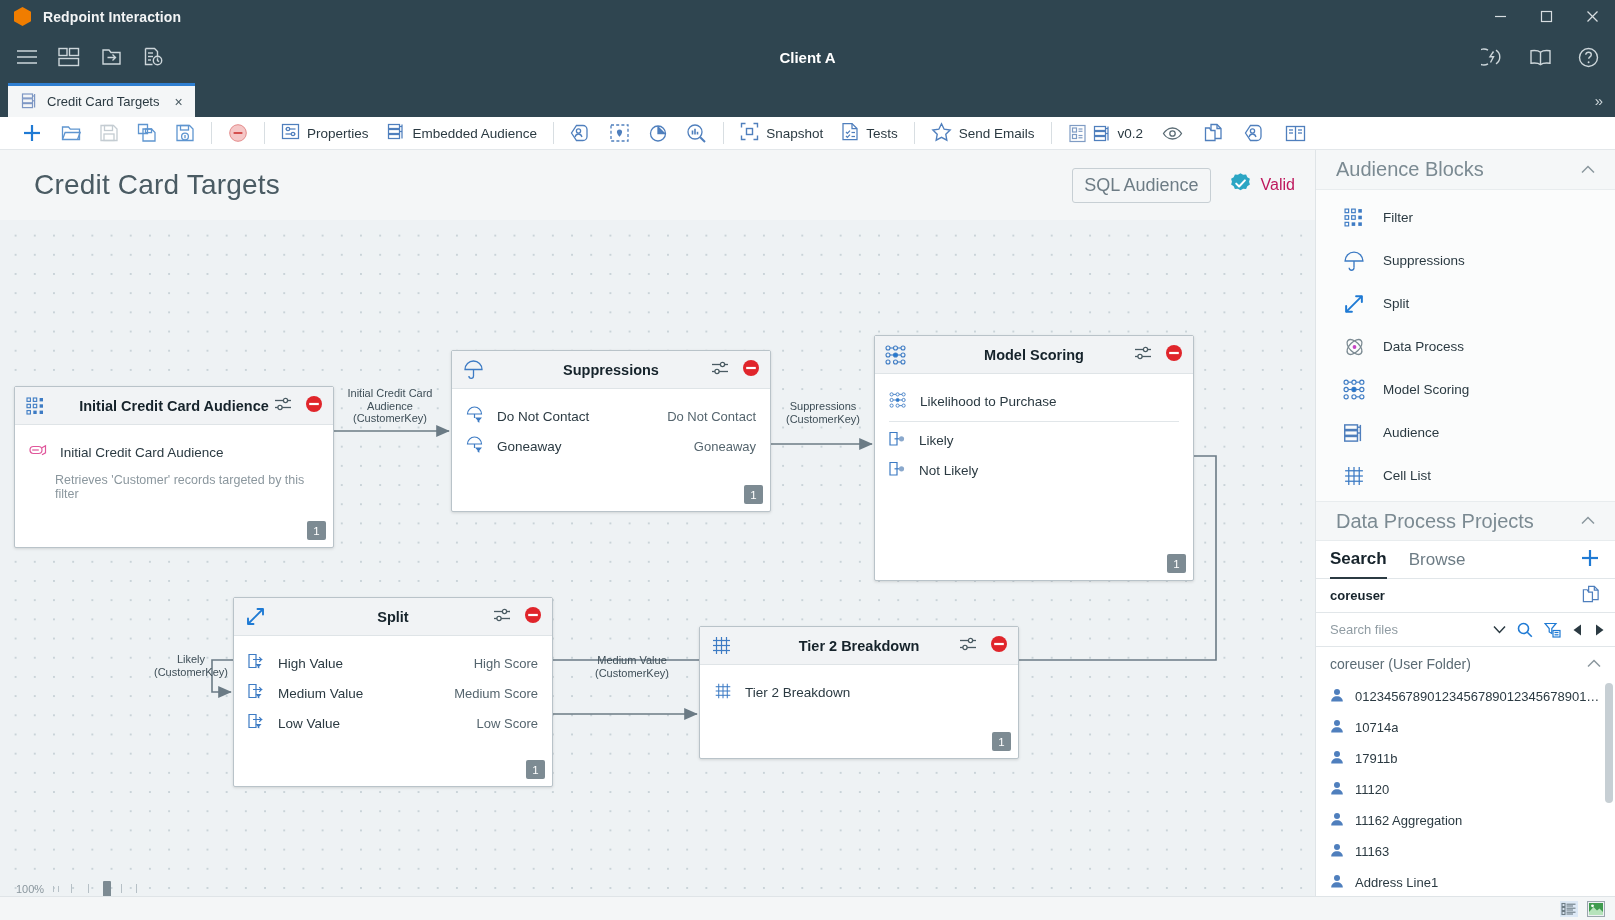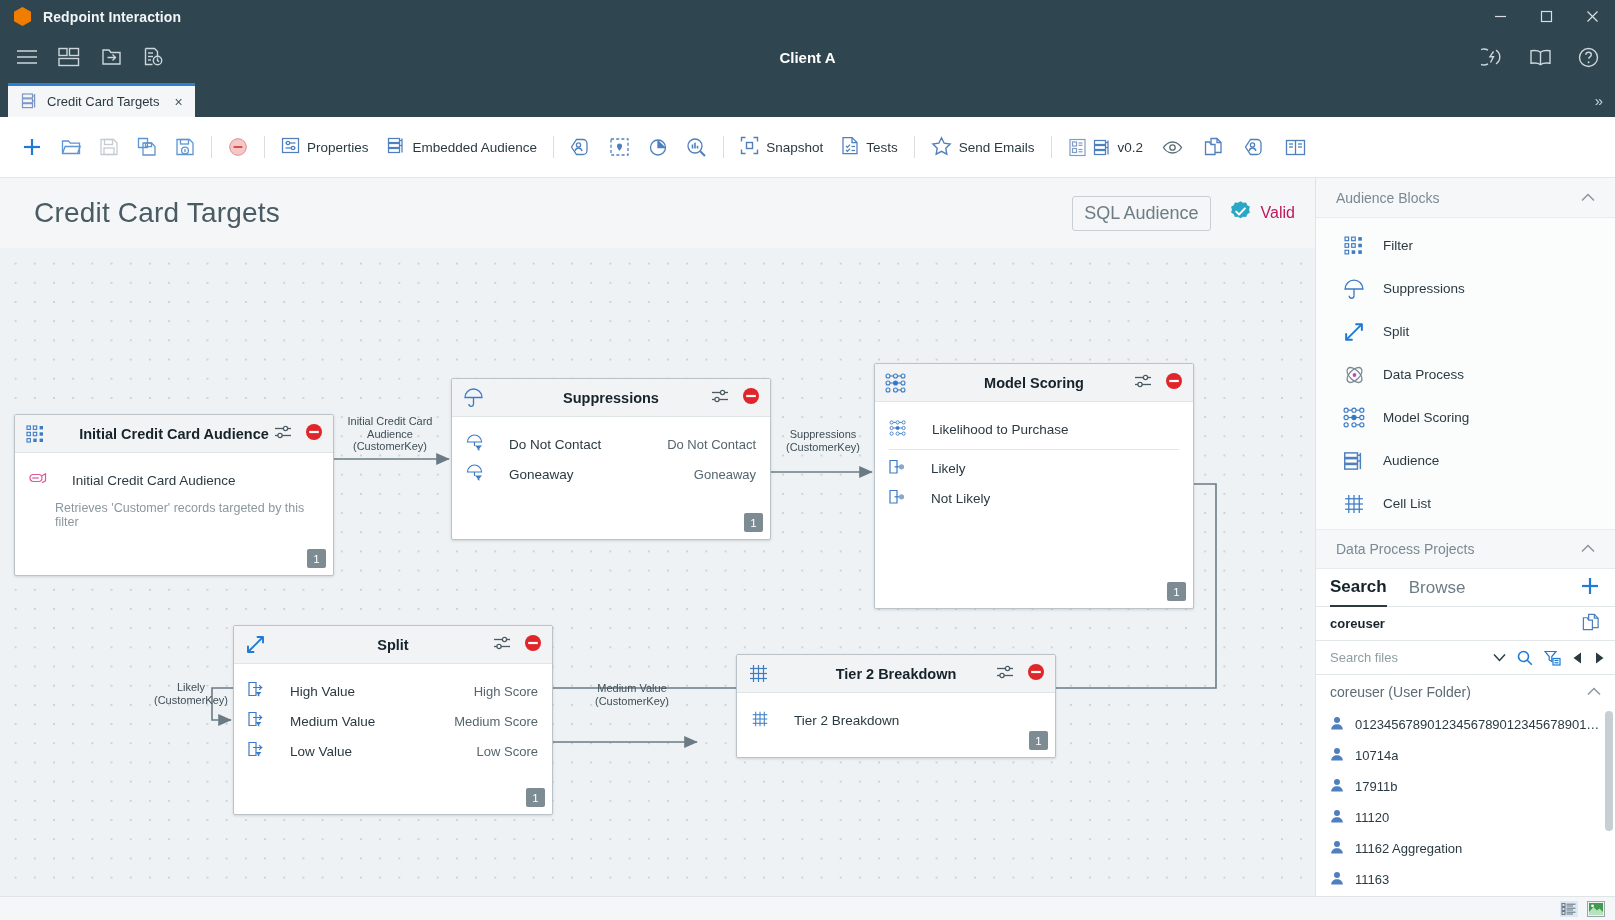--- a/index.html
+++ b/index.html
@@ -50,21 +50,21 @@
   .tab {
     height:34px; background:#f4f6f7; display:flex; align-items:center;
     gap:9px; padding:0 12px 0 13px; border-top:3px solid #2f7fd1;
     font-size:13px; color:#2b3a42; min-width:172px;
   }
   .tab .tab-close { margin-left:6px; color:#4a5b63; font-size:14px; line-height:1; }
   .tab-expand { position:absolute; right:14px; bottom:8px; color:#cdd6da; font-size:15px; letter-spacing:-2px; }
 
   
   .toolbar {
-    height:61px; background:#ffffff; border-bottom:1px solid #e3e7ea;
+    height:33px; background:#ffffff; border-bottom:1px solid #e3e7ea;
     display:flex; align-items:center; padding:7px 12px; gap:0;
     position:relative;
   }
   .tb-item {
     display:flex; align-items:center; gap:7px; height:34px; padding:0 9px;
     font-size:13.5px; color:#2b3a42; border-radius:3px; white-space:nowrap;
   }
   .tb-sep { width:1px; height:22px; background:#d8dee2; margin:0 7px; }
   .tb-right { position:absolute; right:300px; display:flex; align-items:center; gap:2px; }
   .version-label { font-size:13.5px; color:#2b3a42; margin-left:3px; margin-right:8px; }
@@ -106,21 +106,21 @@
   }
   .node-head .nh-icon { width:22px; height:22px; display:flex; align-items:center; justify-content:center; }
   .node-head .nh-title {
     position:absolute; left:0; right:0; text-align:center; font-size:14.5px;
     font-weight:bold; color:#16232b; pointer-events:none;
   }
   .node-head .nh-tools { margin-left:auto; display:flex; align-items:center; gap:12px; z-index:2; }
   .node-body { padding:12px 14px 0 14px; position:relative; height:calc(100% - 38px); }
   .node-row {
     display:flex; align-items:center; font-size:13.5px; color:#2b3a42;
-    height:30px; gap:25px;
+    height:30px; gap:13px;
   }
   .node-row .row-right { margin-left:auto; color:#55656e; font-size:13px; }
   .node-sub { font-size:12.5px; color:#8b979e; padding:6px 0 0 26px; }
   .node-divider { height:1px; background:#e1e6e9; margin:5px 0 3px 0; }
   .node-count {
     position:absolute; right:7px; bottom:7px; background:#7d8b93; color:#ffffff;
     font-size:11.5px; width:19px; height:19px; border-radius:2px;
     display:flex; align-items:center; justify-content:center;
   }
 
@@ -134,21 +134,21 @@
   .zoomctl .zval { font-size:11px; color:#8b979e; }
   .zoom-track { position:relative; width:110px; height:18px; }
   .zoom-tick { position:absolute; top:6px; width:1px; height:6px; background:#b6c0c6; }
   .zoom-tick.tall { top:4px; height:9px; }
   .zoom-thumb { position:absolute; left:52px; top:1px; width:8px; height:17px; background:#7d8b93; border-radius:1px; }
 
   
   .rpanel { width:300px; background:#fbfcfc; border-left:1px solid #dfe4e7; display:flex; flex-direction:column; }
   .rp-section-hd {
     height:40px; display:flex; align-items:center; padding:0 20px;
-    font-size:14px; color:#7b8a92; background:#f5f7f8; border-bottom:1px solid #e8ecee;
+    font-size:20px; color:#7b8a92; background:#f5f7f8; border-bottom:1px solid #e8ecee;
   }
   .rp-section-hd .chev { margin-left:auto; color:#8b979e; font-size:12px; }
   .blocks-list { padding:6px 0 4px 0; }
   .block-item {
     display:flex; align-items:center; gap:17px; height:43px; padding:0 20px 0 26px;
     font-size:13.5px; color:#2b3a42;
   }
   .block-item .bi-icon { width:24px; height:24px; display:flex; align-items:center; justify-content:center; flex:0 0 24px; }
 
   .dp-tabs {
@@ -782,21 +782,21 @@
                 <path d="M7.5 11h6l-2.2 2.6v2l-1.6-.9v-1.1z" fill="#3d7bc4" stroke="none"></path>
               </svg>
             </span>
             <span>Low Value</span>
             <span class="row-right">Low Score</span>
           </div>
           <div class="node-count">1</div>
         </div>
       </div>
 
-      <div class="node" style="left:736px; top:406px; width:320px; height:104px;">
+      <div class="node" style="left:699px; top:406px; width:320px; height:133px;">
         <div class="node-head">
           <span class="nh-icon">
             <svg width="21" height="21" viewBox="0 0 21 21" fill="none" stroke="#3d7bc4" stroke-width="1.2">
               <line x1="2" y1="5.5" x2="19" y2="5.5"></line>
                 <line x1="2" y1="10.5" x2="19" y2="10.5"></line>
                 <line x1="2" y1="15.5" x2="19" y2="15.5"></line>
               <line x1="5.5" y1="2" x2="5.5" y2="19"></line>
                 <line x1="10.5" y1="2" x2="10.5" y2="19"></line>
                 <line x1="15.5" y1="2" x2="15.5" y2="19"></line>
             </svg>

